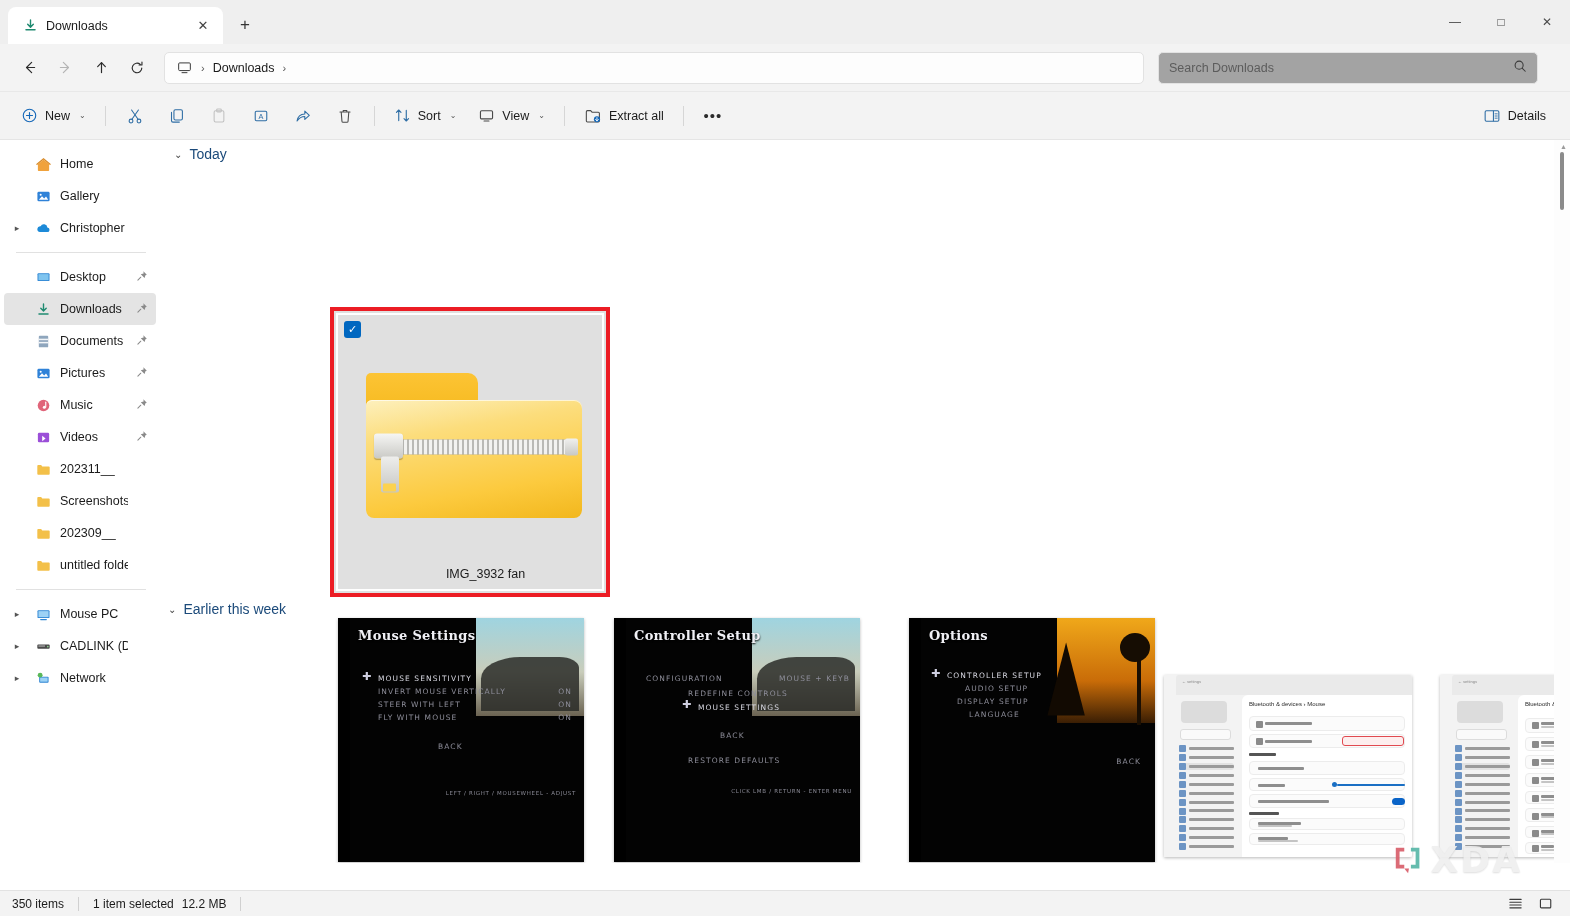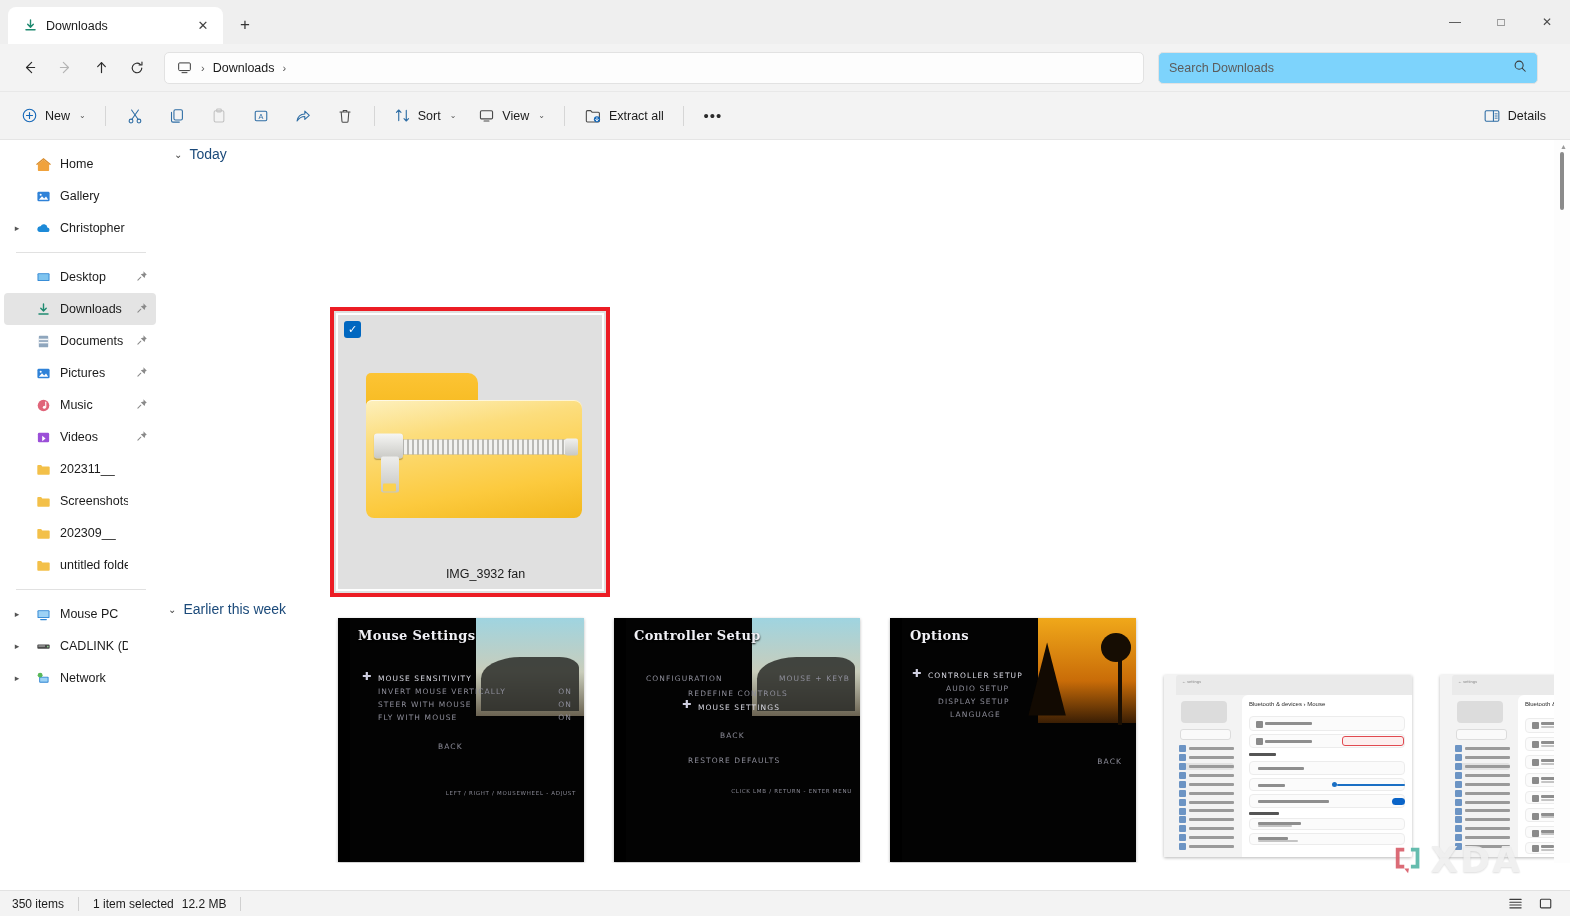--- a/index.html
+++ b/index.html
@@ -53,21 +53,21 @@
   .navbtn.dim { color: #b4b4b4; }
   .crumbbox {
     flex: 1; height: 32px; background: #fdfdfd; border: 1px solid #e2e2e2;
     border-radius: 5px; margin-left: 8px; display: flex; align-items: center;
     padding: 0 10px; gap: 4px; max-width: 980px;
   }
   .crumb-ico { width: 18px; height: 18px; display:flex;align-items:center;justify-content:center; }
   .crumb-sep { color: #555; font-size: 11px; padding: 0 4px; }
   .crumb-txt { font-size: 12.5px; color: #1b1b1b; }
   .searchbox {
-    width: 380px; height: 32px; background: #7dd3fc; border: 1px solid #e2e2e2;
+    width: 380px; height: 32px; background: #a3a3a3; border: 1px solid #e2e2e2;
     border-radius: 5px; margin-left: 12px; display: flex; align-items: center;
     padding: 0 10px; justify-content: space-between;
   }
   .searchbox input {
     border: none; outline: none; background: transparent; font-size: 12.5px;
     color: #1b1b1b; width: 100%; font-family: "Liberation Sans", sans-serif;
   }
   .searchbox input::placeholder { color: #5c5c5c; }
 
   
@@ -670,21 +670,21 @@
     <div style="position:absolute; left:178px; top:478px; width:250px;">
       <div class="thumb" style="width:246px;height:244px;">
         <div class="gm">
           <div class="gm-sky" style="background:linear-gradient(180deg,#9fd4e0 0%,#c9cdbb 55%,#6b6352 100%);"></div>
           <div style="position:absolute;right:2%;top:16%;width:42%;height:22%;background:#2a2b28;opacity:.85;border-radius:40% 20% 0 0;"></div>
           <div class="gm-title">Mouse Settings</div>
           <div class="gm-row bright" style="left:28px;top:56px;">MOUSE SENSITIVITY</div>
           <div class="gm-cursor" style="left:12px;top:52px;">✚</div>
           <div class="gm-row" style="left:28px;top:69px;">INVERT MOUSE VERTICALLY</div>
           <div class="gm-row" style="right:12px;top:69px;">ON</div>
-          <div class="gm-row" style="left:28px;top:82px;">STEER WITH MOUSE</div>
+          <div class="gm-row" style="left:28px;top:82px;">STEER WITH LEFT</div>
           <div class="gm-row" style="right:12px;top:82px;">ON</div>
           <div class="gm-row" style="left:28px;top:95px;">FLY WITH MOUSE</div>
           <div class="gm-row" style="right:12px;top:95px;">ON</div>
           <div class="gm-row" style="left:88px;top:124px;">BACK</div>
           <div class="gm-hint" style="right:8px;top:172px;">LEFT / RIGHT / MOUSEWHEEL - ADJUST</div>
         </div>
       </div>
 
     </div>
 
@@ -700,21 +700,21 @@
           <div class="gm-cursor" style="left:56px;top:80px;">✚</div>
           <div class="gm-row bright" style="left:72px;top:85px;">MOUSE SETTINGS</div>
           <div class="gm-row" style="left:62px;top:100px;margin-top:38px;">RESTORE DEFAULTS</div>
           <div class="gm-row" style="left:94px;top:113px;">BACK</div>
           <div class="gm-hint" style="right:8px;top:170px;">CLICK LMB / RETURN - ENTER MENU</div>
         </div>
       </div>
 
     </div>
 
-    <div style="position:absolute; left:730px; top:478px; width:250px;">
+    <div style="position:absolute; left:749px; top:478px; width:250px;">
       <div class="thumb" style="width:246px;height:244px;">
         <div class="gm">
           <div class="gm-sky" style="right:0;top:0;width:42%;height:43%;background:linear-gradient(180deg,#f0a81a 0%,#c96c08 60%,#3a1e04 100%);"></div>
           <div style="position:absolute;right:30%;top:10%;width:16%;height:30%;background:#120a02;clip-path:polygon(0 100%,50% 0,100% 100%);"></div>
           <div style="position:absolute;right:6%;top:8%;width:4px;height:36%;background:#1a0f03;"></div>
           <div style="position:absolute;right:2%;top:6%;width:13%;height:12%;background:#160d03;border-radius:50%;"></div>
           <div class="gm-title">Options</div>
           <div class="gm-row bright" style="left:26px;top:53px;">CONTROLLER SETUP</div>
           <div class="gm-cursor" style="left:10px;top:49px;">✚</div>
           <div class="gm-row" style="left:44px;top:66px;">AUDIO SETUP</div>

